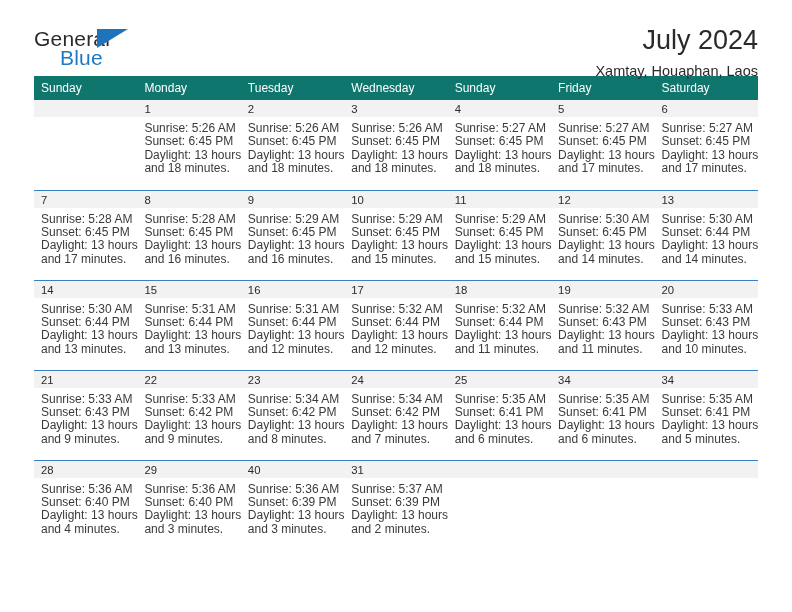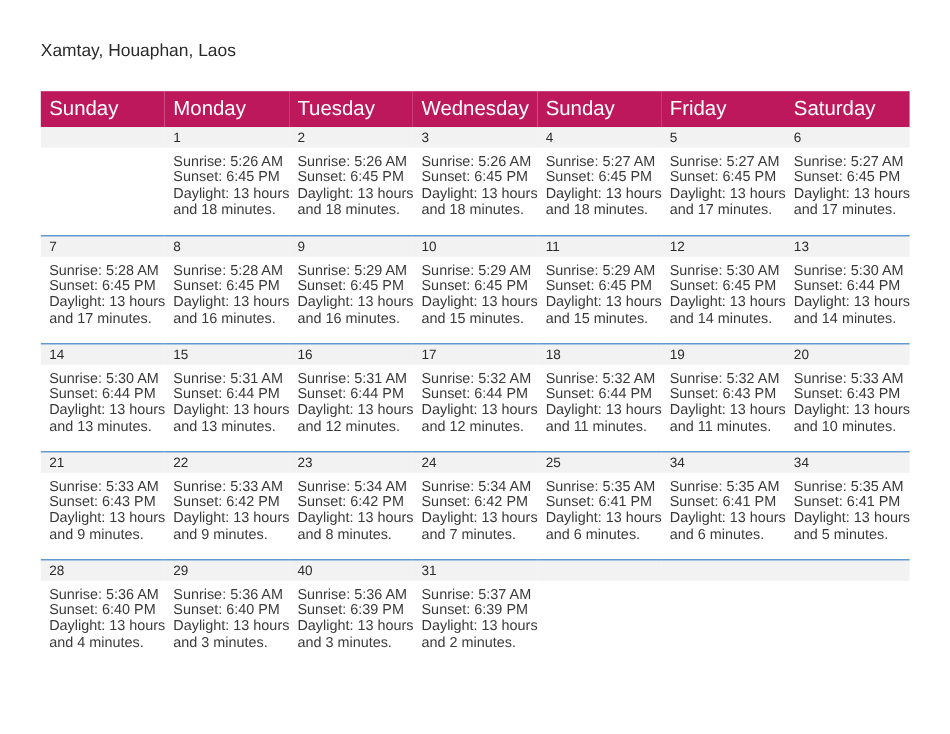--- a/index.html
+++ b/index.html
@@ -81,23 +81,23 @@
   }
 
   
   .calendar {
     width: 724px;
     border-collapse: collapse;
     table-layout: fixed;
     margin-top: 4px;
   }
   .calendar th {
-    background: #be185d;
+    background: #0f766e;
     color: #ffffff;
-    font-size: 17px;
+    font-size: 12px;
     font-weight: normal;
     text-align: left;
     padding: 5px 0 5px 7px;
     height: 19px;
     box-sizing: border-box;
   }
   .calendar td {
     vertical-align: top;
     padding: 0;
     width: 103.4px;
@@ -129,21 +129,27 @@
   .cell-body div {
     white-space: nowrap;
   }
 </style>
 </head>
 <body>
 
 <div class="page">
 
   <div class="header">
+    <div class="logo">
+      <span class="logo-general">General</span>
+      <span class="logo-tri"></span>
+      <span class="logo-blue">Blue</span>
+    </div>
     <div class="title-block">
+      <div class="cal-title">July 2024</div>
       <div class="cal-subtitle">Xamtay, Houaphan, Laos</div>
     </div>
   </div>
 
   <table class="calendar">
     <thead>
       <tr id="weekday-row">
           <th>Sunday</th>
           <th>Monday</th>
           <th>Tuesday</th>

